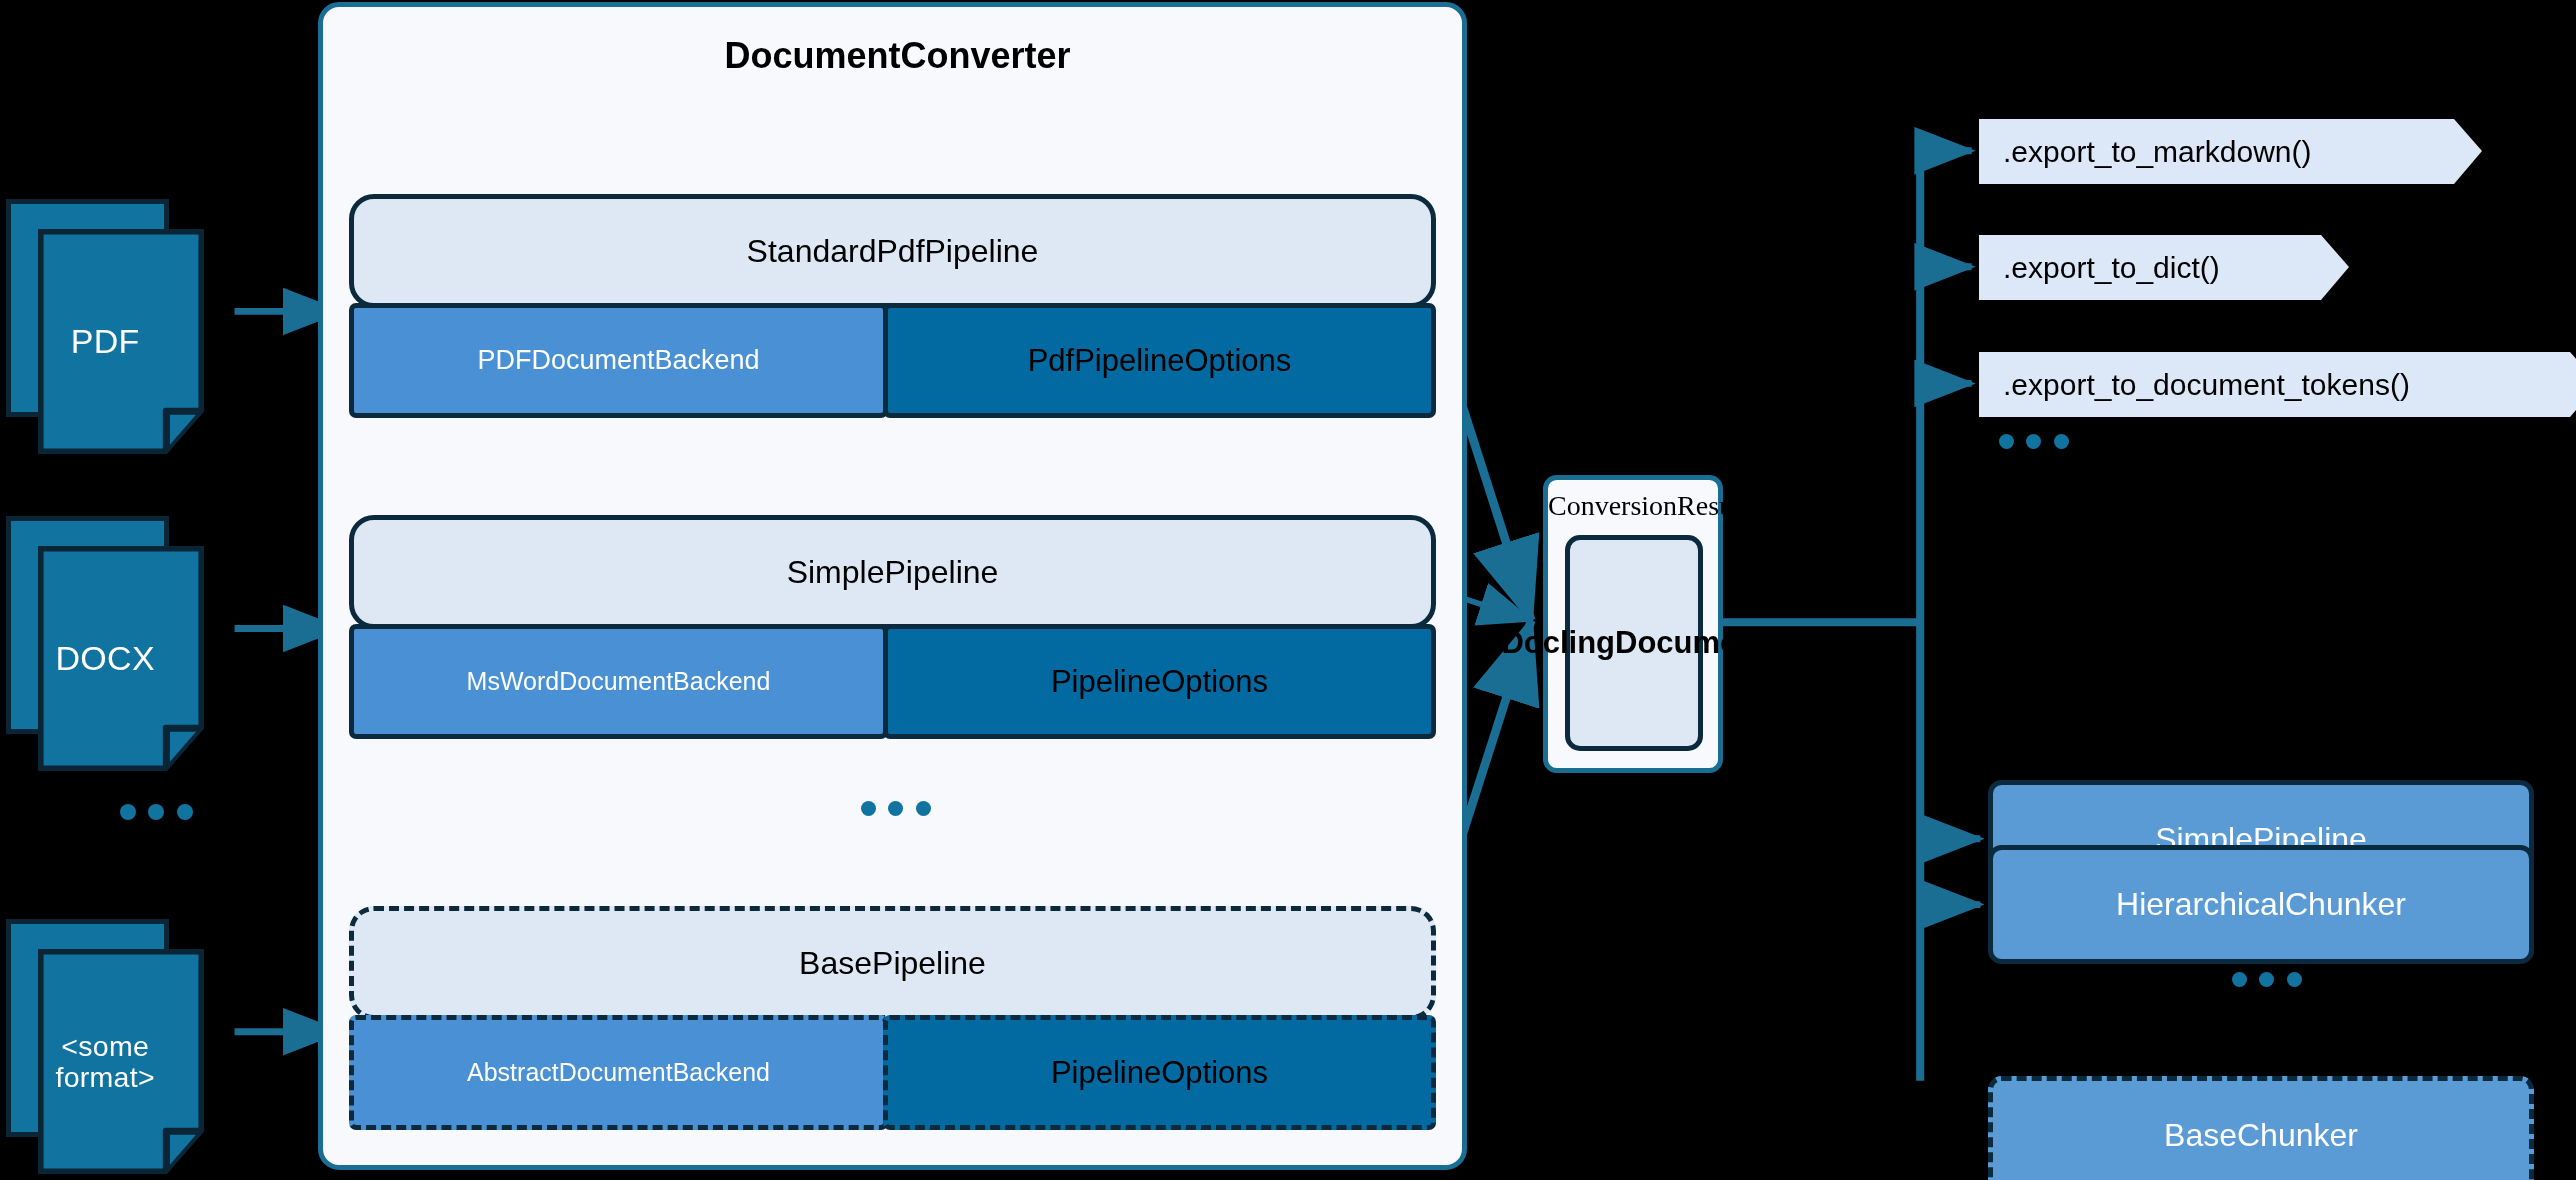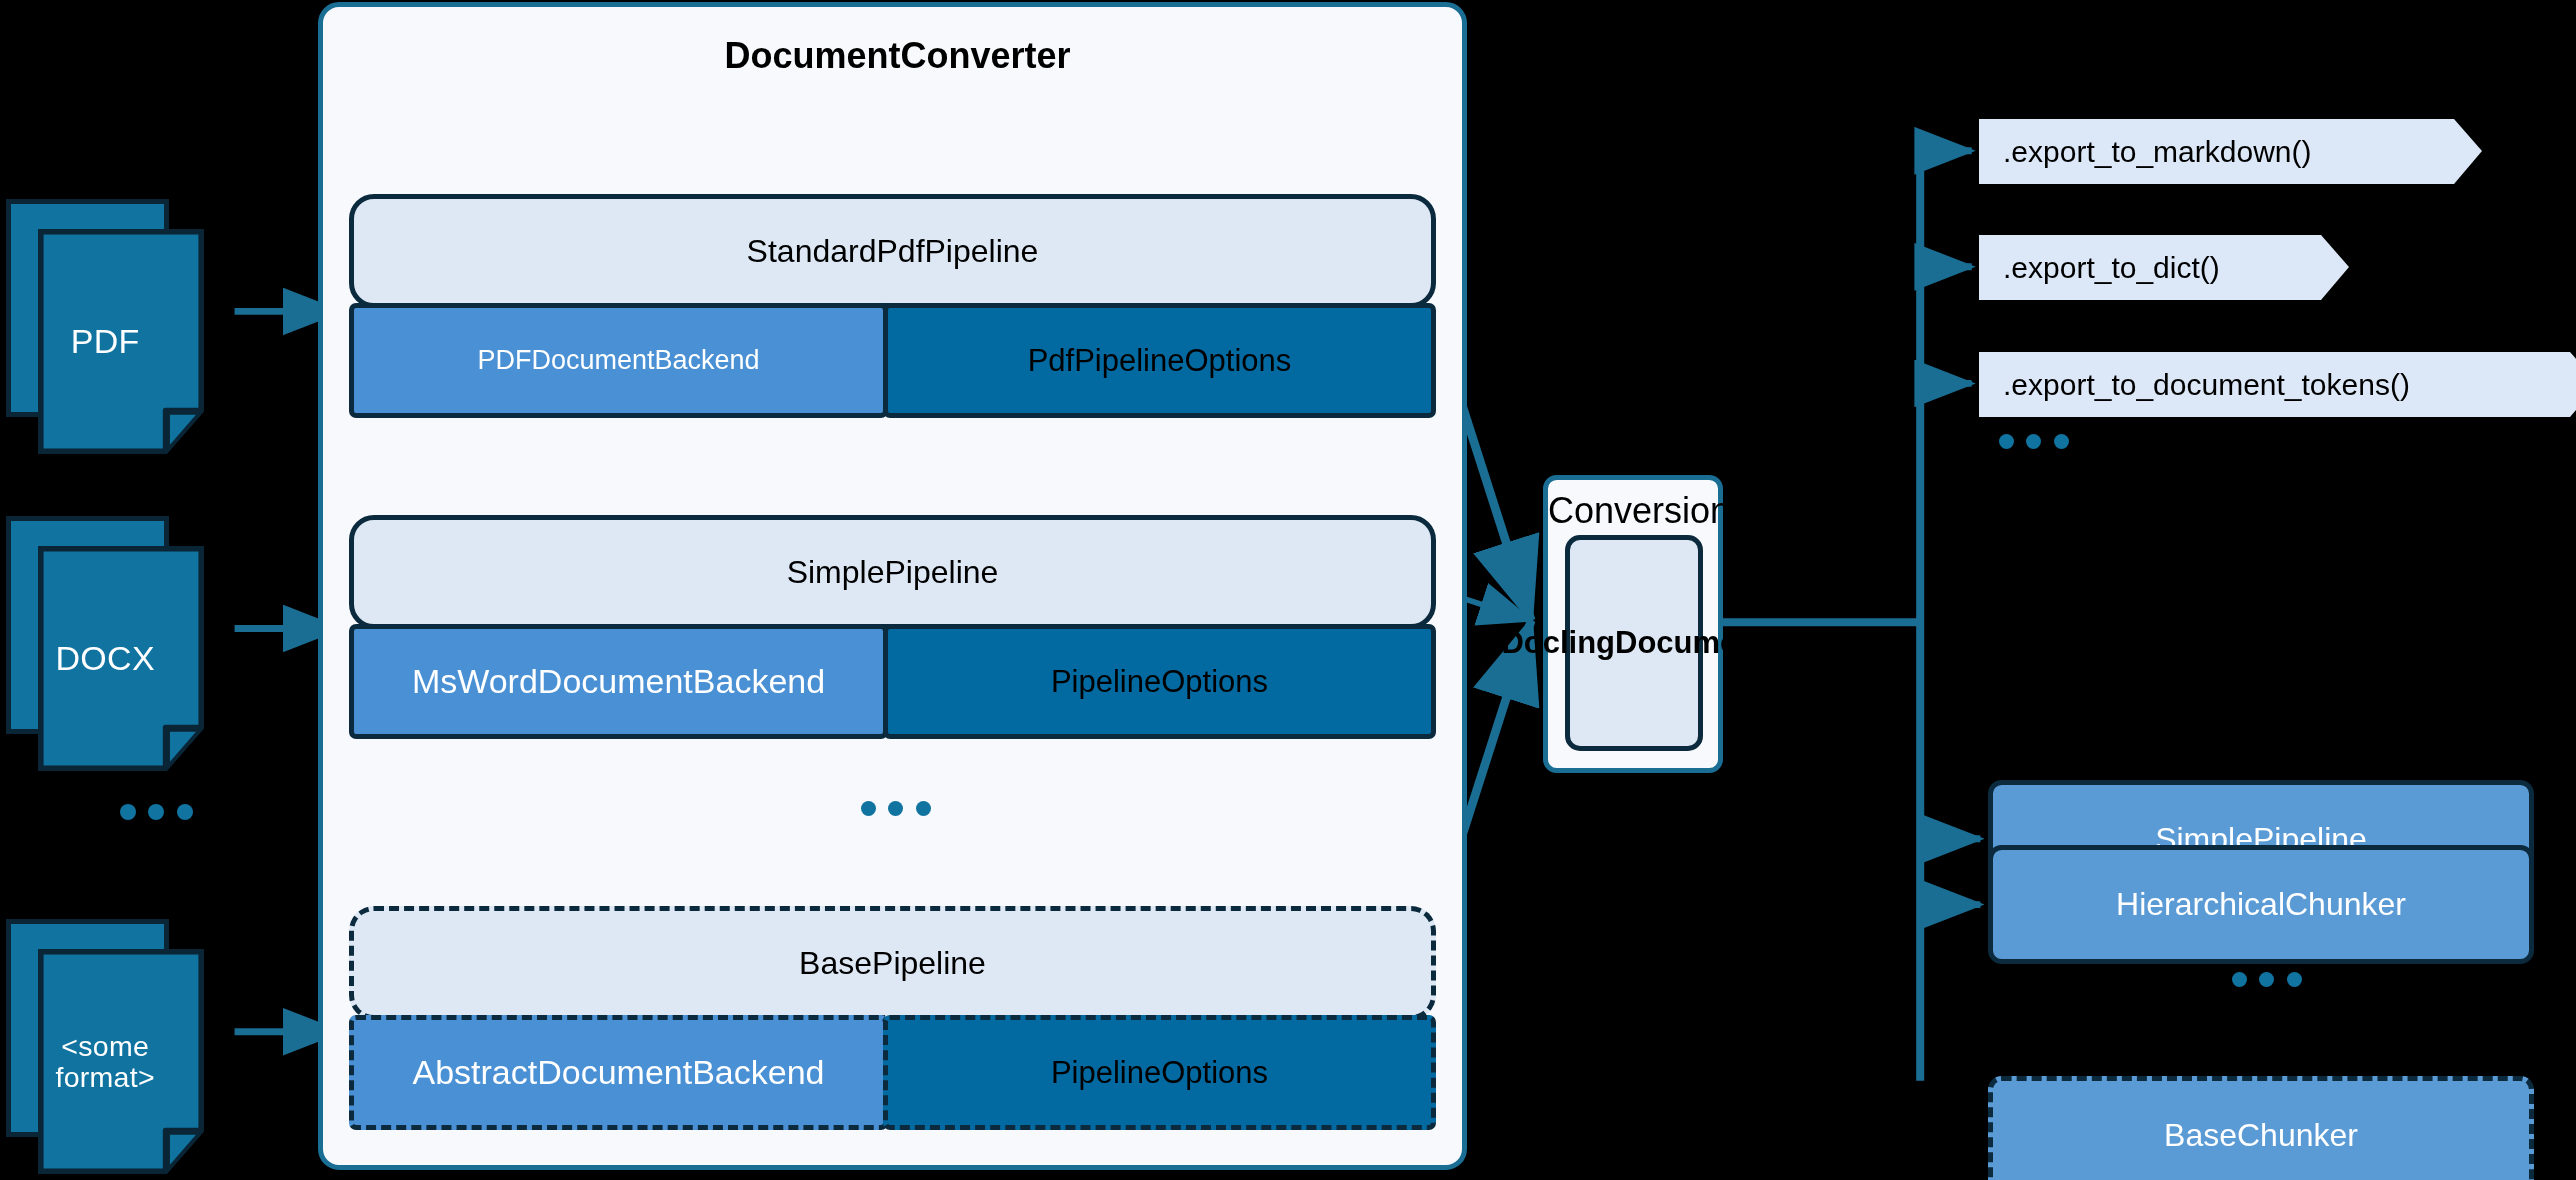--- a/index.html
+++ b/index.html
@@ -42,37 +42,37 @@
     border:5px solid #0c2a3d;border-radius:25px;box-sizing:border-box;
     display:flex;align-items:center;justify-content:center;
     font-size:32px;color:#000;
   }
   .pipe-row{position:relative;display:flex;margin-top:-5px;}
   .pipe-cell{
     height:115px;border:5px solid #0c2a3d;border-radius:7px;box-sizing:border-box;
     display:flex;align-items:center;justify-content:center;text-align:center;
   }
   .cell-backend{width:539px;background:#4a90d4;color:#ffffff;font-size:27px;}
-  .cell-backend.tight{font-size:34px;}
+  .cell-backend.tight{font-size:25px;}
   .cell-options{width:553px;margin-left:-5px;background:#0369a1;color:#000;font-size:31px;}
   .dashed .pipe-head,.dashed .pipe-cell{border-style:dashed;border-width:5.6px;}
 
   
   .dots{position:absolute;display:flex;gap:12.4px;align-items:center;}
   .dots i{display:block;width:16px;height:16px;border-radius:50%;background:#1073a0;}
   .dots.sm i{width:15px;height:15px;}
 
   
   #conv-result{
     left:1543px;top:475px;width:180px;height:298px;
     background:#f7f9fd;border:5.6px solid #1a6e94;border-radius:13.6px;box-sizing:border-box;
   }
   #conv-result-label{
     position:absolute;left:0;top:10px;width:180px;text-align:center;
-    font-size:36px;color:#000;white-space:nowrap;
+    font-size:28px;color:#000;white-space:nowrap;font-family:Liberation Serif, serif;
   }
   #docling-doc{
     position:absolute;left:17px;top:55px;width:138px;height:216px;
     background:#dde8f4;border:5px solid #0c2a3d;border-radius:15px;box-sizing:border-box;
     display:flex;flex-direction:row;align-items:center;justify-content:center;
     font-size:31px;font-weight:bold;color:#000;line-height:1.18;text-align:center;
   }
 
   
   .chevron{

